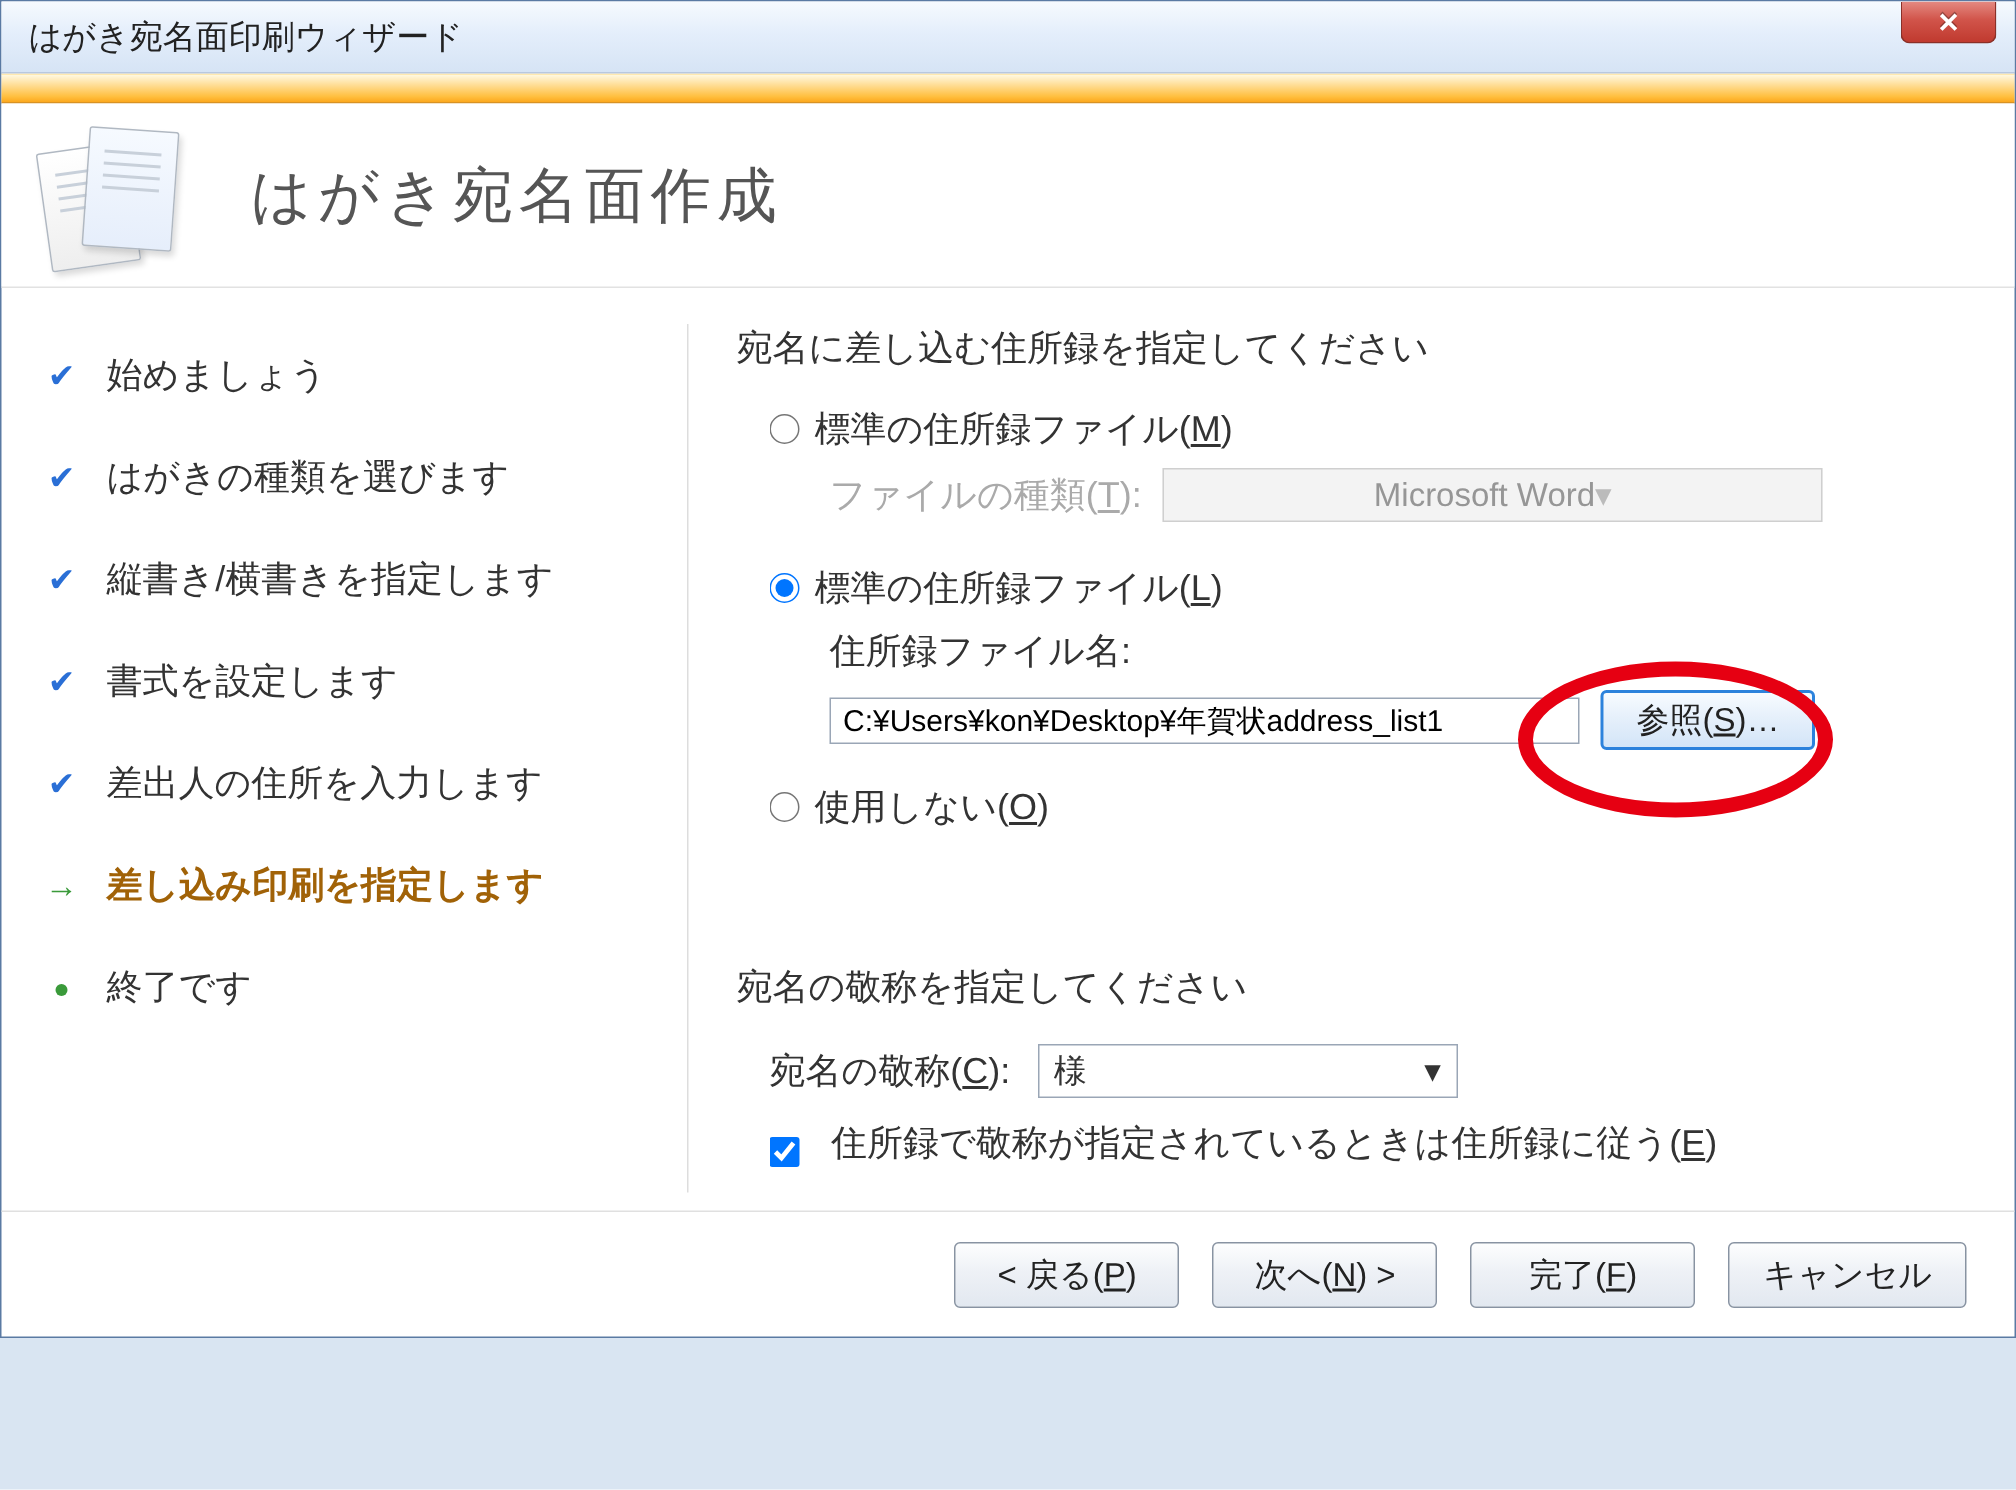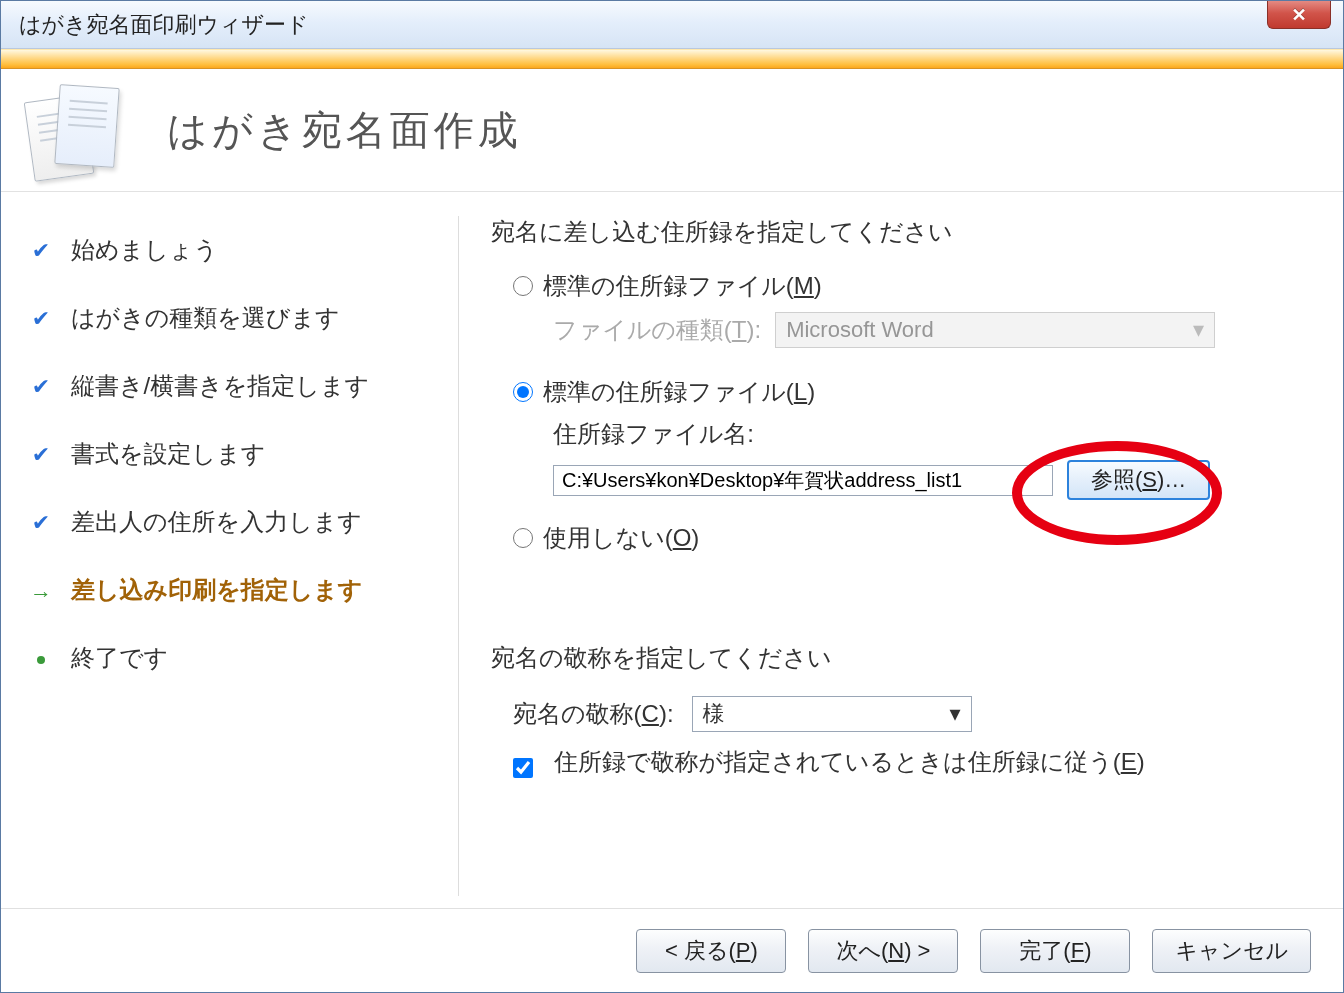--- a/index.html
+++ b/index.html
@@ -1,19 +1,19 @@
 <!DOCTYPE html>
 <html><head>
 <meta charset="utf-8">
 <style>
 * { margin: 0; padding: 0; box-sizing: border-box; font-family: "Meiryo", "MS PGothic", sans-serif; }
 body { background: #d9e5f2; width: 1344px; height: 993px; overflow: hidden; }
 
 .window {
-  width: 1344px; height: 993px;
+  width: 1344px; height: 892px;
   background: #fff;
   border: 1px solid #5a7aa3;
   display: flex; flex-direction: column;
 }
 
 .titlebar {
   height: 48px;
   background: linear-gradient(#f6fafe, #e4eefb 45%, #d6e4f5);
   display: flex; align-items: center;
   padding: 0 10px 0 18px;
@@ -95,21 +95,21 @@
 
 .sub-row { display: flex; align-items: center; gap: 14px; padding-left: 40px; margin: 8px 0 28px; }
 .sub-row.disabled { color: #aaa; }
 .sub-row .sel {
   flex: 1; max-width: 440px;
   border: 1px solid #cfcfcf;
   background: #f3f3f3;
   color: #969696;
   padding: 4px 10px;
   font-size: 22px;
-  display:flex; justify-content:space-between; align-items:center;
+  display:flex; justify-content:center; align-items:center;
 }
 .sub-row .sel .caret { color:#bbb; }
 
 .file-label { padding-left: 40px; margin: 8px 0 10px; }
 .file-row { display:flex; gap:14px; align-items:center; padding-left: 40px; margin-bottom: 22px; }
 .file-row input[type=text] {
   width: 500px; font-size: 20px; padding: 3px 8px;
   border: 1px solid #9aa6b6;
 }
 .file-row .btn {

